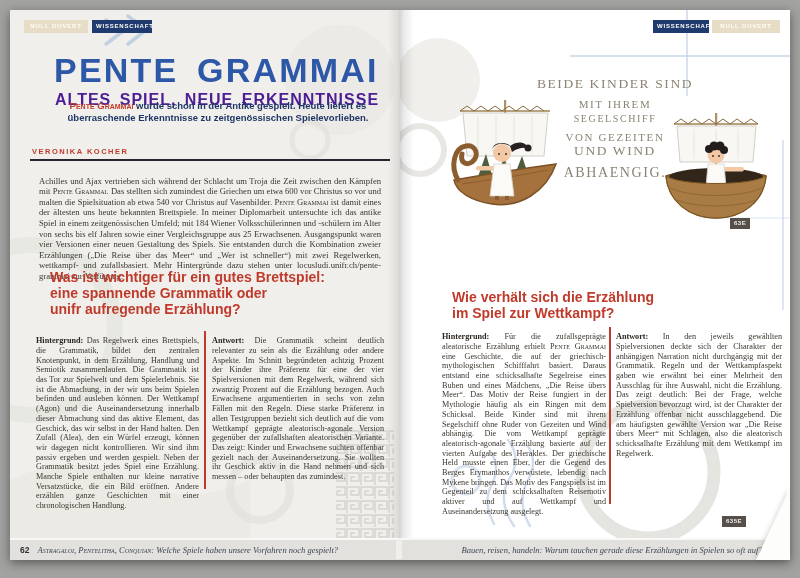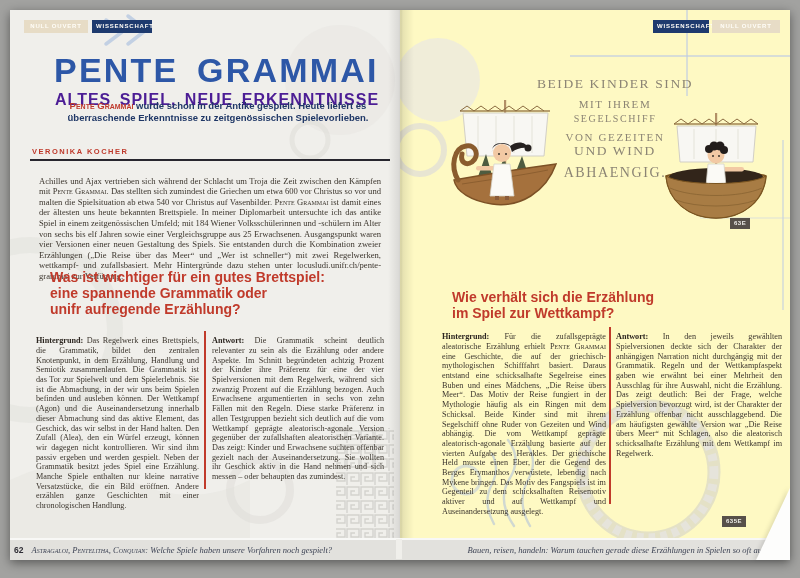--- a/index.html
+++ b/index.html
@@ -3,21 +3,21 @@
 <meta charset="utf-8">
 <style>
   html,body{margin:0;padding:0;}
   body{width:800px;height:578px;overflow:hidden;background:#a2a2a0;
        font-family:"Liberation Sans",sans-serif;}
   .canvas{position:relative;width:800px;height:578px;background:#a2a2a0;}
   .spread{position:absolute;left:10px;top:10px;width:780px;height:550px;
           background:#efeeea;box-shadow:0 3px 10px rgba(0,0,0,.45);}
   .page{position:absolute;top:0;height:528px;width:390px;overflow:hidden;}
   .page-left{left:0;background:#f0efeb;}
-  .page-right{left:390px;background:#fef9c3;}
+  .page-right{left:390px;background:#ffffff;}
   .decor{position:absolute;left:0;top:0;width:390px;height:528px;z-index:0;pointer-events:none;}
   .gutter{position:absolute;left:378px;top:0;width:26px;height:528px;z-index:3;pointer-events:none;
     background:linear-gradient(to right,rgba(0,0,0,0) 0%,rgba(0,0,0,.09) 42%,rgba(0,0,0,.16) 50%,rgba(0,0,0,.09) 58%,rgba(0,0,0,0) 100%);}
   .tab{position:absolute;top:10px;height:13px;line-height:13px;z-index:2;
        font-weight:bold;font-size:6px;letter-spacing:.8px;color:#fffdf7;
        text-align:center;box-sizing:border-box;padding:0 4px;}
   .tab-beige{background:#e7dcc6;}
   .tab-navy{background:#1e3a6e;}
   .tab-cat-left{left:14px;width:64px;}
   .tab-sci-left{left:82px;width:60px;}
@@ -58,21 +58,21 @@
   .cap6{font-size:13.5px;margin-bottom:6px;}
   .cap7{font-size:14px;}
   .fig-label{background:#57504a;color:#efeeea;font-weight:bold;font-size:6px;
              line-height:9px;padding:1px 4px;letter-spacing:.5px;}
   .lbl-top{left:330px;top:208px;}
   .lbl-bottom{left:322px;top:506px;}
   .girl-svg{left:48px;top:86px;width:112px;height:132px;}
   .boy-svg{left:262px;top:100px;width:110px;height:118px;}
   .footer{position:absolute;left:0;top:528px;width:780px;height:22px;background:#e2e1dd;
           border-top:2px solid #f8f8f6;box-sizing:border-box;display:flex;
-          justify-content:space-between;align-items:center;padding:0 4px;z-index:2;}
+          justify-content:space-between;align-items:center;padding:0 10px;z-index:2;}
   .footer-side{display:flex;align-items:center;gap:8px;}
   .pagenum{font-weight:bold;font-size:8.5px;color:#2e2d35;}
   .footcap{font-family:"Liberation Serif",serif;font-style:italic;font-size:8.5px;color:#3e4455;}
   .footer-gap{position:absolute;left:386px;top:529px;width:6px;height:20px;background:#f0efeb;z-index:3;}
   .curl{position:absolute;right:0;bottom:0;width:0;height:0;z-index:4;
         border-left:34px solid transparent;border-bottom:72px solid #fdfdfc;
         filter:drop-shadow(-2px 0 2px rgba(0,0,0,.12));}
 </style>
 </head>
 <body>

